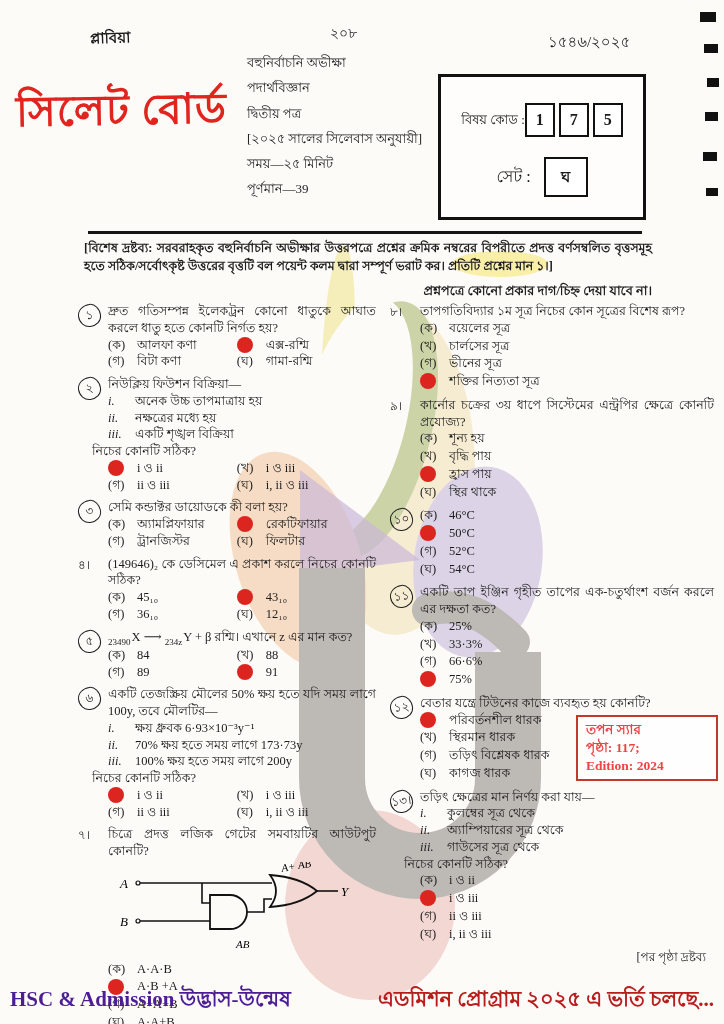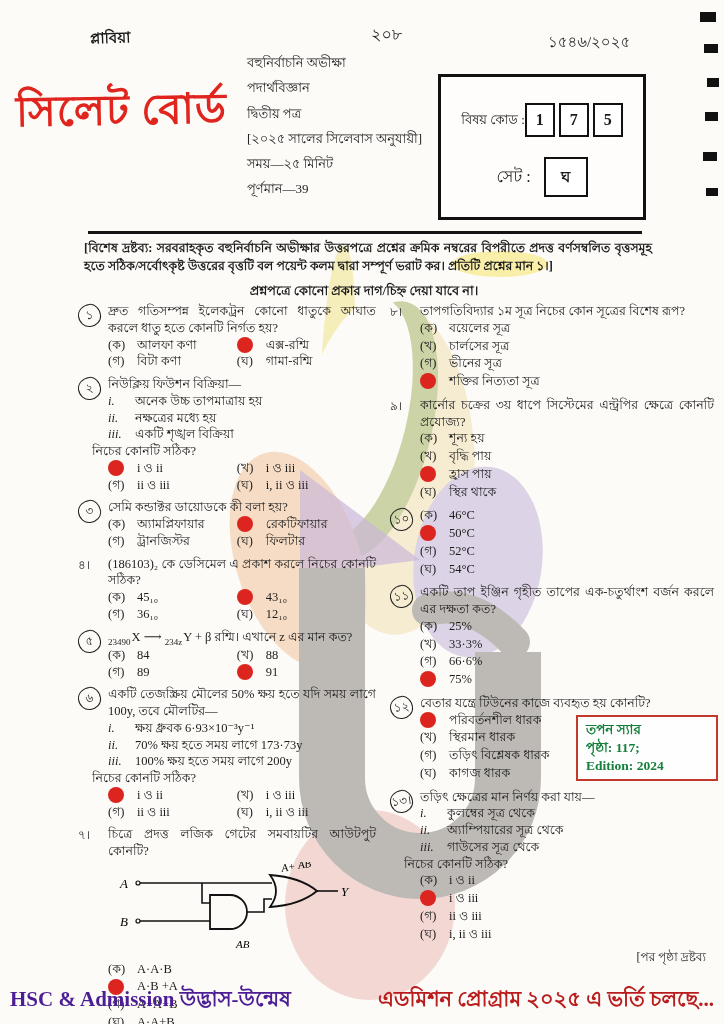--- a/index.html
+++ b/index.html
@@ -4,39 +4,39 @@
 <style>
   html,body{margin:0;padding:0;}
   body{width:724px;height:1024px;position:relative;overflow:hidden;
        background:#fcfbf8;color:#1c1c1c;
        font-family:"Liberation Serif","DejaVu Sans",serif;}
   .layer{position:absolute;inset:0;}
   #content{z-index:2;}
   #wm{z-index:1;}
   
   .hw-note{position:absolute;left:90px;top:26px;font-size:15px;font-weight:bold;transform:rotate(-2deg);}
-  .pageno{position:absolute;left:330px;top:22px;font-size:16px;margin-left:41px;}
+  .pageno{position:absolute;left:330px;top:22px;font-size:14px;}
   .papercode{position:absolute;left:548px;top:30px;font-size:15px;}
   .hdr-center{position:absolute;left:247px;top:56px;font-size:13px;line-height:1.1;}
   .hdr-center div{margin-bottom:11px;}
   .stamp{position:absolute;left:16px;top:88px;width:260px;font-size:42px;line-height:1.05;
          font-weight:800;color:#e0241e;transform:rotate(-1deg);letter-spacing:1px;}
   .codebox{position:absolute;left:438px;top:74px;width:202px;height:140px;border:3px solid #111;background:rgba(255,255,255,.6);}
   .coderow{display:flex;align-items:center;justify-content:center;margin-top:26px;}
   .coderow .lbl{font-size:13px;}
   .digits{display:flex;gap:4px;}
   .digit{width:26px;height:30px;border:2px solid #111;display:flex;align-items:center;justify-content:center;
          font-size:16px;font-weight:bold;background:#fff;}
   .setrow{display:flex;align-items:center;justify-content:center;gap:13px;margin-top:20px;}
   .setbox{width:40px;height:36px;border:2px solid #111;display:flex;align-items:center;justify-content:center;
           font-size:15px;font-weight:bold;background:#fff;}
   .toprule{position:absolute;left:88px;right:82px;top:231px;height:3px;background:#151515;}
   .notice{position:absolute;left:84px;right:72px;top:240px;font-size:12.4px;line-height:1.42;
           text-align:justify;font-weight:600;}
-  .nomarks{position:absolute;left:76px;right:72px;top:281px;text-align:center;font-size:12.8px;font-weight:bold;}
+  .nomarks{position:absolute;left:76px;right:72px;top:281px;text-align:right;font-size:12.8px;font-weight:bold;}
   
   .cols{position:absolute;left:78px;right:10px;top:303px;bottom:56px;display:flex;gap:14px;font-size:12.5px;line-height:1.34;}
   .col-left{width:298px;flex:none;}
   .col-right{flex:1;min-width:0;}
   .q{display:flex;margin-bottom:6px;}
   .qn{width:30px;flex:none;font-size:12px;padding-top:1px;}
   .circ{display:inline-flex;align-items:center;justify-content:center;width:21px;height:21px;
         border:1.6px solid #222;border-radius:55% 45% 52% 48%/48% 55% 45% 52%;transform:rotate(-7deg);}
   .qb{flex:1;min-width:0;position:relative;}
   .qt{text-align:justify;}
@@ -45,21 +45,21 @@
   .stem2{margin-left:-16px;}
   .opts2{display:grid;grid-template-columns:1fr 1.08fr;}
   .opts1 .opt{margin-bottom:1px;}
   .opt{display:flex;align-items:baseline;}
   .opt .k{width:29px;flex:none;}
   .dot{width:16px;height:16px;border-radius:50%;background:#dc251f;flex:none;align-self:center;
        margin-right:13px;}
   .math{font-family:"Liberation Serif","DejaVu Serif",serif;}
   .stack{display:inline-flex;flex-direction:row;align-items:flex-end;font-size:9px;line-height:1.05;
          vertical-align:-4px;margin-right:1px;}
-  .notebox{position:absolute;right:-4px;top:20px;width:122px;border:2px solid #c0392b;color:#15803d;
+  .notebox{position:absolute;right:-4px;top:20px;width:122px;border:2px solid #c0392b;color:#ef4444;
            font-weight:bold;font-size:13.5px;line-height:1.35;padding:4px 8px;background:rgba(255,255,255,.78);}
   .nextpage{text-align:right;font-size:12px;margin-top:2px;padding-right:8px;}
   
   .footer{position:absolute;left:0;right:0;bottom:6px;display:flex;justify-content:space-between;
           align-items:flex-end;padding:0 10px;}
   .f-left{color:#4c1d95;font-size:21px;font-weight:bold;}
   .f-right{color:#b91c1c;font-size:21px;font-weight:bold;}
   .figwrap{margin:2px 0 2px 6px;}
 </style>
 </head>
@@ -213,21 +213,21 @@
                 <span class="k">(ঘ)</span>
                 <span>ফিলটার</span>
               </div>
           </div>
         </div>
       </div>
 
       <div class="q">
         <div class="qn"><span>৪।</span></div>
         <div class="qb">
-          <div class="qt math">(186103)₂ কে ডেসিমেল এ প্রকাশ করলে নিচের কোনটি সঠিক?</div>
+          <div class="qt math">(149646)₂ কে ডেসিমেল এ প্রকাশ করলে নিচের কোনটি সঠিক?</div>
           <div class="opts2 math">
             <div class="opt">
                 <span class="k">(ক)</span>
                 <span>45₁₀</span>
               </div>
             <div class="opt">
                 <span class="dot"></span>
                 <span>43₁₀</span>
               </div>
             <div class="opt">

